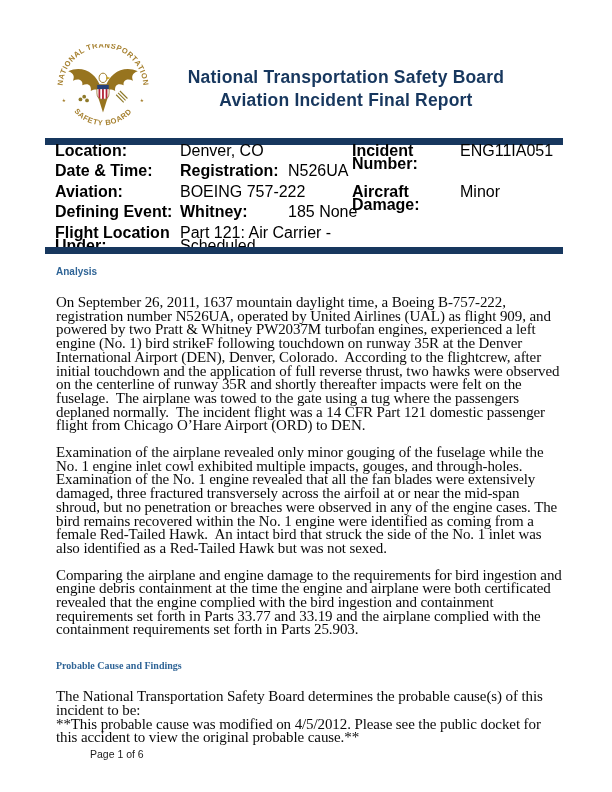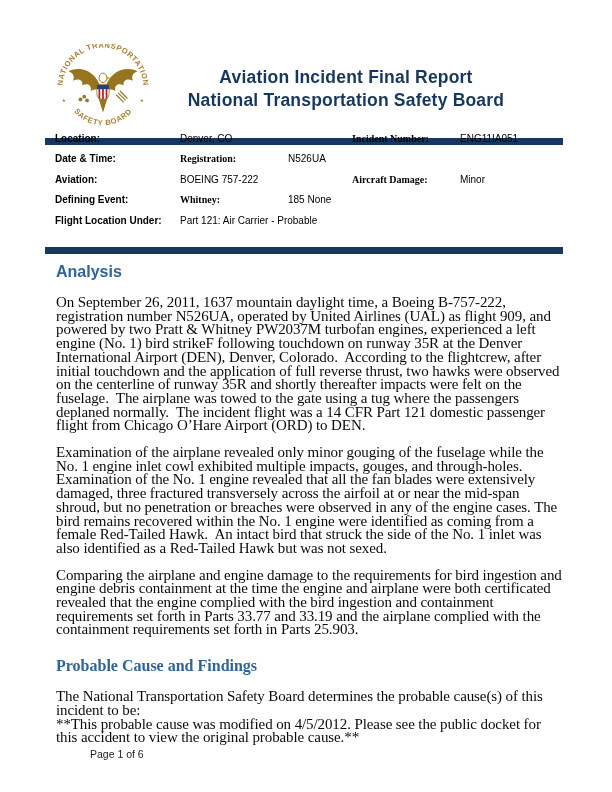--- a/index.html
+++ b/index.html
@@ -13,31 +13,31 @@
   .title-block {
     position:absolute; left:128px; top:66px; width:436px;
     text-align:center; color:#17375E; font-weight:bold;
     font-size:17.5px; line-height:23px; letter-spacing:0.2px;
   }
   
   .bar { position:absolute; left:45px; width:518px; height:7px; background:#17375E; }
   .bar-top { top:138px; }
   .bar-bottom { top:247px; }
   
-  .info-table { position:absolute; left:55px; top:132px; width:510px; font-size:10px; color:#000; }
+  .info-table { position:absolute; left:55px; top:144px; width:510px; font-size:16px; color:#000; }
   .irow { display:flex; align-items:flex-start; height:20.4px; line-height:13px; }
   .irow .lbl { font-weight:bold; }
   .c1 { width:125px; flex:0 0 125px; }
   .c2 { width:172px; flex:0 0 172px; }
-  .c3 { width:108px; flex:0 0 108px;font-family:Liberation Serif, serif; }
+  .c3 { width:108px; flex:0 0 108px; }
   .c4 { flex:1; }
   
   .content { position:absolute; left:56px; top:263px; width:506px; }
   .content h2 {
-    margin:0 0 15px 0; font-size:16px; line-height:18px;
+    margin:0 0 15px 0; font-size:10px; line-height:18px;
     font-weight:bold; color:#2F6496; font-family:"Liberation Sans", sans-serif;
   }
   .content h2.second { margin-top:20px;font-family:Liberation Serif, serif; }
   .content p {
     margin:0 0 13px 0; color:#0a0a0a;
     font-family:"Liberation Serif", serif;
     font-size:15px; line-height:13.7px; letter-spacing:-0.1px;
     white-space:pre-wrap;
   }
   
@@ -87,22 +87,22 @@
           <rect x="43" y="42" width="14" height="6" fill="#24407A"></rect>
         </g>
         <path d="M43.5,43 h13 v9 q0,7 -6.5,7 q-6.5,0 -6.5,-7 z" fill="none" stroke="#8A691F" stroke-width="0.8"></path>
         <ellipse cx="50" cy="36" rx="4.2" ry="5" fill="#ffffff" stroke="#97741F" stroke-width="1"></ellipse>
         <path d="M53.5,34.5 l4.5,1.7 -4.5,1.7 z" fill="#C9A227"></path>
       </g>
     </svg>
   </div>
 
   <div class="title-block">
+    <div>National Transportation Safety Board</div>
     <div>Aviation Incident Final Report</div>
-    <div>National Transportation Safety Board</div>
   </div>
 
   <div class="bar bar-top"></div>
 
   <div class="info-table">
     <div class="irow">
       <span class="lbl c1">Location:</span>
       <span class="c2">Denver, CO</span>
       <span class="lbl c3">Incident Number:</span>
       <span class="c4">ENG11IA051</span>
@@ -118,21 +118,21 @@
       <span class="lbl c3">Aircraft Damage:</span>
       <span class="c4">Minor</span>
     </div>
     <div class="irow">
       <span class="lbl c1">Defining Event:</span>
       <span class="lbl c3">Whitney:</span>
       <span class="c4">185 None</span>
     </div>
     <div class="irow">
       <span class="lbl c1">Flight Location Under:</span>
-      <span class="c2">Part 121: Air Carrier - Probable</span>
+      <span class="c2">Part 121: Air Carrier - Scheduled</span>
       <span class="lbl c3"></span>
       <span class="c4"></span>
     </div>
   </div>
 
   <div class="bar bar-bottom"></div>
 
   <div class="content">
     <h2>Analysis</h2>
     <p>On September 26, 2011, 1637 mountain daylight time, a Boeing B-757-222, registration number N526UA, operated by United Airlines (UAL) as flight 909, and powered by two Pratt &amp; Whitney PW2037M turbofan engines, experienced a left engine (No. 1) bird strikeF following touchdown on runway 35R at the Denver International Airport (DEN), Denver, Colorado.  According to the flightcrew, after initial touchdown and the application of full reverse thrust, two hawks were observed on the centerline of runway 35R and shortly thereafter impacts were felt on the fuselage.  The airplane was towed to the gate using a tug where the passengers deplaned normally.  The incident flight was a 14 CFR Part 121 domestic passenger flight from Chicago O’Hare Airport (ORD) to DEN.</p>

